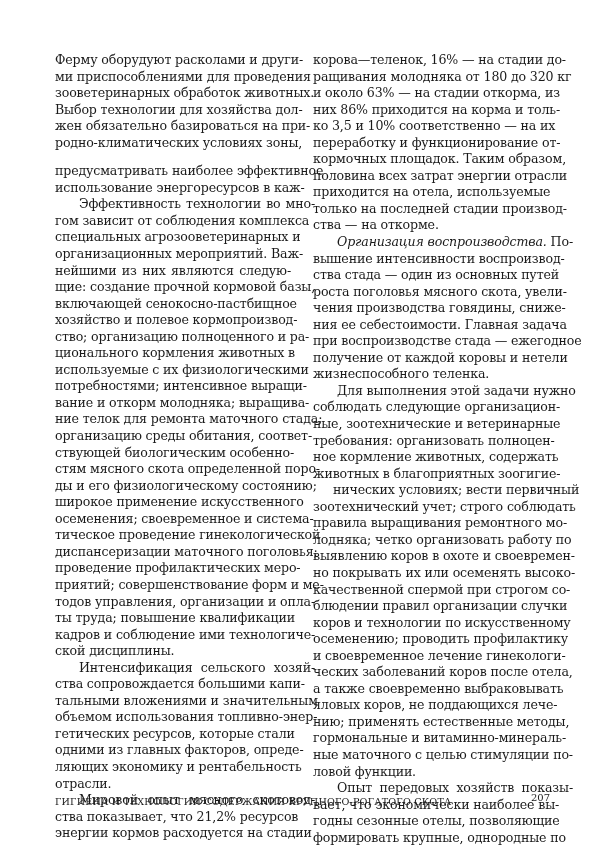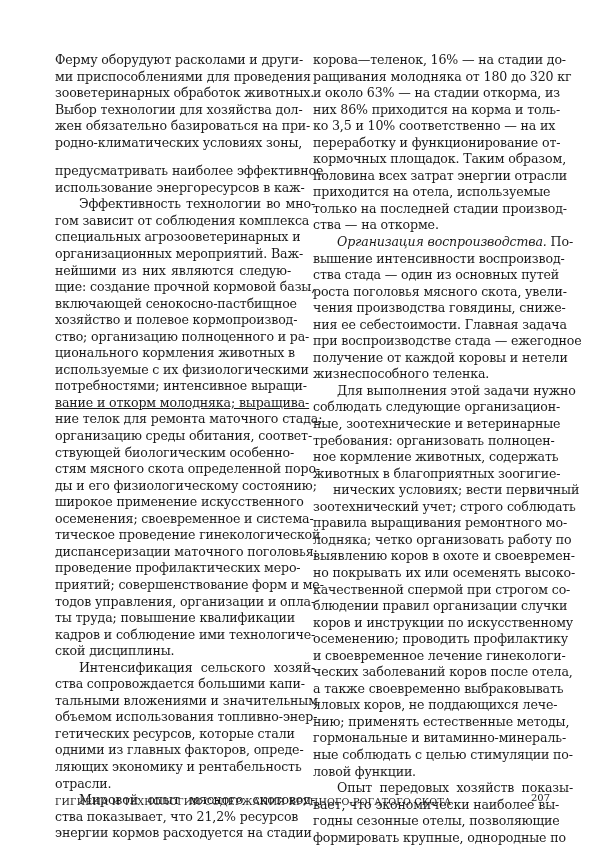--- a/index.html
+++ b/index.html
@@ -50,21 +50,21 @@
       <span class="ln" style="width: 100%;"><span>специальных агрозооветеринарных и</span></span>
       <span class="ln" style="width: 100%;"><span>организационных мероприятий. Важ-</span></span>
       <span class="ln" style="width: 100%;"><span>нейшими из них являются следую-</span></span>
       <span class="ln" style="width: 100%;"><span>щие: создание прочной кормовой базы,</span></span>
       <span class="ln" style="width: 100%;"><span>включающей сенокосно-пастбищное</span></span>
       <span class="ln" style="width: 100%;"><span>хозяйство и полевое кормопроизвод-</span></span>
       <span class="ln" style="width: 100%;"><span>ство; организацию полноценного и ра-</span></span>
       <span class="ln" style="width: 100%;"><span>ционального кормления животных в</span></span>
       <span class="ln" style="width: 100%;"><span>используемые с их физиологическими</span></span>
       <span class="ln" style="width: 100%;"><span>потребностями; интенсивное выращи-</span></span>
-      <span class="ln" style="width: 100%; text-decoration: underline;"><span>вание и откорм молодняка; выращива-</span></span>
+      <span class="ln" style="width: 100%;"><span>вание и откорм молодняка; выращива-</span></span>
       <span class="ln" style="width: 100%;"><span>ние телок для ремонта маточного стада;</span></span>
       <span class="ln" style="width: 100%;"><span>организацию среды обитания, соответ-</span></span>
       <span class="ln" style="width: 100%;"><span>ствующей биологическим особенно-</span></span>
       <span class="ln" style="width: 100%;"><span>стям мясного скота определенной поро-</span></span>
       <span class="ln" style="width: 100%;"><span>ды и его физиологическому состоянию;</span></span>
       <span class="ln" style="width: 100%;"><span>широкое применение искусственного</span></span>
       <span class="ln" style="width: 100%;"><span>осеменения; своевременное и система-</span></span>
       <span class="ln" style="width: 100%;"><span>тическое проведение гинекологической</span></span>
       <span class="ln" style="width: 100%;"><span>диспансеризации маточного поголовья;</span></span>
       <span class="ln" style="width: 100%;"><span>проведение профилактических меро-</span></span>
@@ -113,29 +113,29 @@
       <span class="ln" style="width: 100%;"><span>ное кормление животных, содержать</span></span>
       <span class="ln" style="width: 100%;"><span>животных в благоприятных зоогигие-</span></span>
       <span class="ln" style="width: 100%; padding-left: 20px;"><span>нических условиях; вести первичный</span></span>
       <span class="ln" style="width: 100%;"><span>зоотехнический учет; строго соблюдать</span></span>
       <span class="ln" style="width: 100%;"><span>правила выращивания ремонтного мо-</span></span>
       <span class="ln" style="width: 100%;"><span>лодняка; четко организовать работу по</span></span>
       <span class="ln" style="width: 100%;"><span>выявлению коров в охоте и своевремен-</span></span>
       <span class="ln" style="width: 100%;"><span>но покрывать их или осеменять высоко-</span></span>
       <span class="ln" style="width: 100%;"><span>качественной спермой при строгом со-</span></span>
       <span class="ln" style="width: 100%;"><span>блюдении правил организации случки</span></span>
-      <span class="ln" style="width: 100%;"><span>коров и инструкции по искусственному</span></span>
+      <span class="ln" style="width: 100%;"><span>коров и технологии по искусственному</span></span>
       <span class="ln" style="width: 100%;"><span>осеменению; проводить профилактику</span></span>
       <span class="ln" style="width: 100%;"><span>и своевременное лечение гинекологи-</span></span>
       <span class="ln" style="width: 100%;"><span>ческих заболеваний коров после отела,</span></span>
       <span class="ln" style="width: 100%;"><span>а также своевременно выбраковывать</span></span>
       <span class="ln" style="width: 100%;"><span>яловых коров, не поддающихся лече-</span></span>
       <span class="ln" style="width: 100%;"><span>нию; применять естественные методы,</span></span>
       <span class="ln" style="width: 100%;"><span>гормональные и витаминно-минераль-</span></span>
-      <span class="ln" style="width: 100%;"><span>ные соблюдать с целью стимуляции по-</span></span>
+      <span class="ln" style="width: 100%;"><span>ные маточного с целью стимуляции по-</span></span>
       <span class="ln last" style="width: 100%;"><span>ловой функции.</span></span>
       <span class="ln first-ind" style="width: 100%;"><span>Опыт передовых хозяйств показы-</span></span>
       <span class="ln" style="width: 100%;"><span>вает, что экономически наиболее вы-</span></span>
       <span class="ln" style="width: 100%;"><span>годны сезонные отелы, позволяющие</span></span>
       <span class="ln last" style="width: 100%;"><span>формировать крупные, однородные по</span></span>
     </div>
 
   <div class="footer">
     <span class="running-head">ГИГИЕНА И ТЕХНОЛОГИИ СОДЕРЖАНИЯ КРУПНОГО РОГАТОГО СКОТА</span>
     <span class="page-number">207</span>

